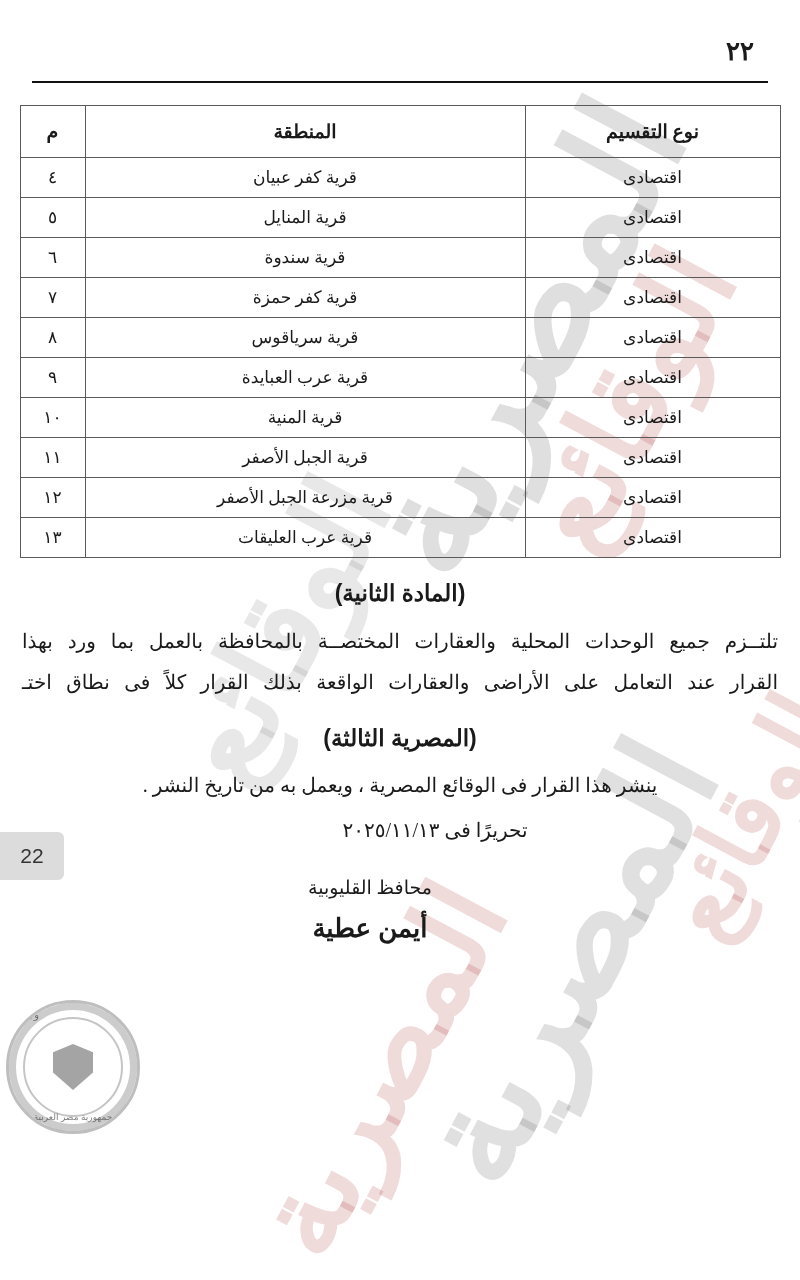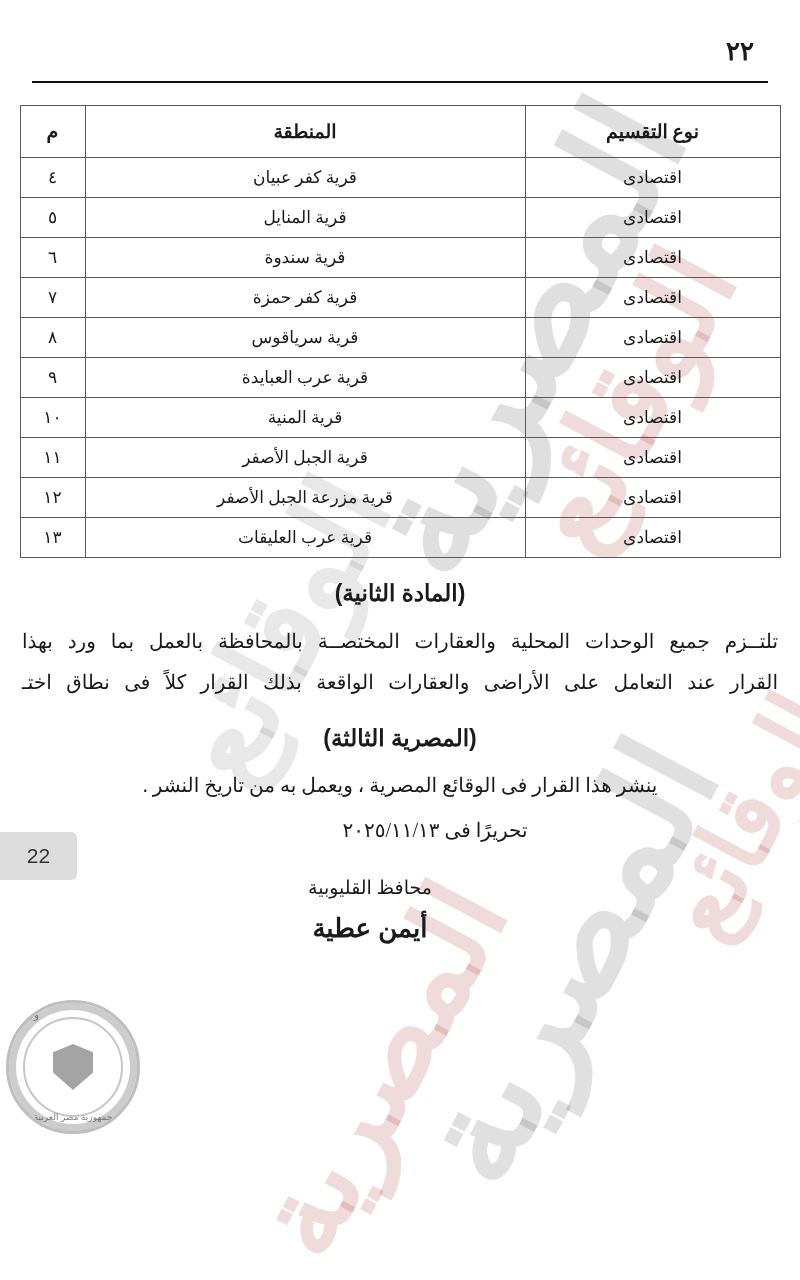--- a/index.html
+++ b/index.html
@@ -110,21 +110,21 @@
     height: 46px;
     background: rgba(90,90,90,0.55);
     clip-path: polygon(50% 0%, 100% 18%, 100% 62%, 50% 100%, 0% 62%, 0% 18%);
   }
 
   
   .page-badge {
     position: absolute;
     left: 0px;
     top: 832px;
-    width: 77px;
+    width: 64px;
     height: 48px;
     background: #dcdcdc;
     border-top-right-radius: 6px;
     border-bottom-right-radius: 6px;
     display: flex;
     align-items: center;
     justify-content: center;
     font-family: "Liberation Sans", sans-serif;
     font-size: 21px;
     color: #333;

